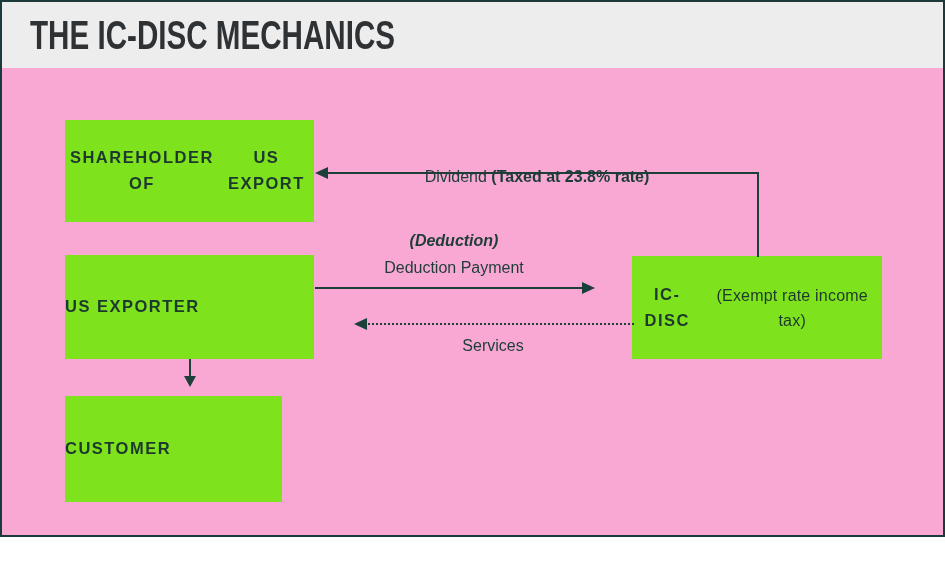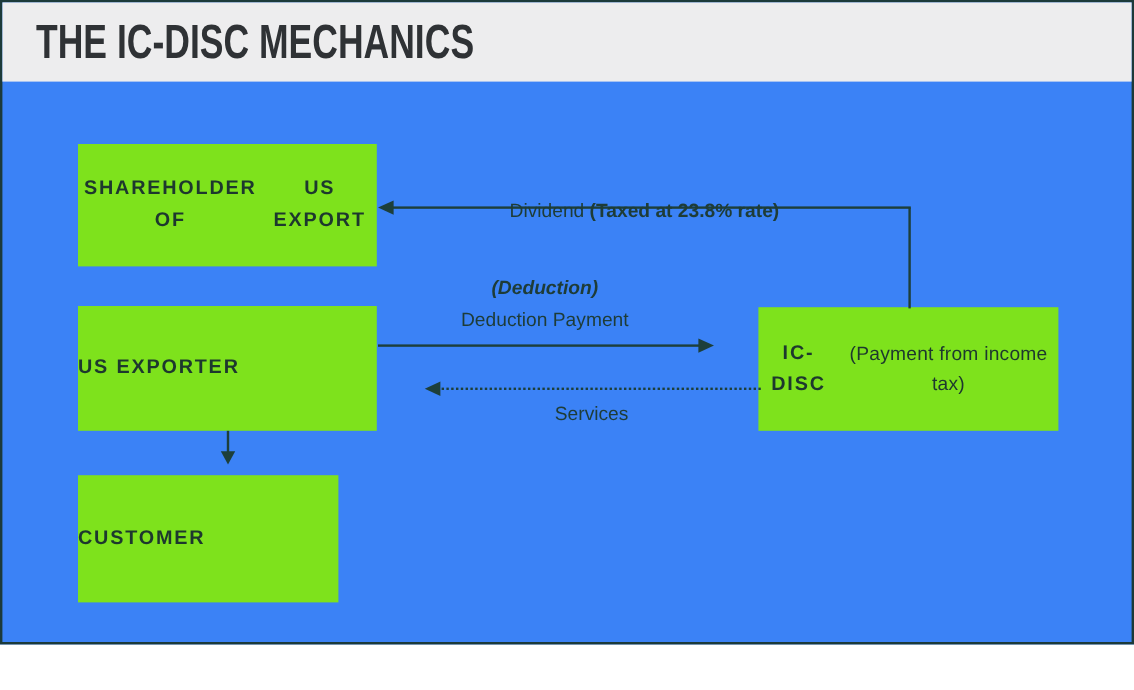--- a/index.html
+++ b/index.html
@@ -15,21 +15,21 @@
   body{
     width:945px;height:575px;
     background:#ffffff;
     font-family:"Liberation Sans", sans-serif;
     position:relative;overflow:hidden;
   }
   .frame{
     position:absolute;left:0;top:0;
     width:945px;height:537px;
     border:2px solid var(--frame_border);
-    background:#3b82f6;
+    background:#f9a8d4;
   }
   .header{
     position:absolute;left:0;top:0;
     width:100%;height:66px;
     background:var(--header_bg);
     display:flex;align-items:center;
   }
   .title{
     font-size:40px;font-weight:700;
     letter-spacing:0px;
@@ -108,21 +108,21 @@
   <div class="box box-us-exporter">
     <span>US EXPORTER</span>
   </div>
 
   <div class="box box-customer">
     <span>CUSTOMER</span>
   </div>
 
   <div class="box box-ic-disc">
     <span>IC-DISC</span>
-    <span class="box-sub">(Payment from income tax)</span>
+    <span class="box-sub">(Exempt rate income tax)</span>
   </div>
 
   <div class="line h-line dividend-h"></div>
   <div class="line v-line dividend-v"></div>
   <div class="arrowhead ah-left dividend-head"></div>
   <div class="flow-label lbl-dividend">
     <span>Dividend </span><b>(Taxed at 23.8% rate)</b>
   </div>
 
   <div class="flow-label lbl-deduction">(Deduction)</div>

